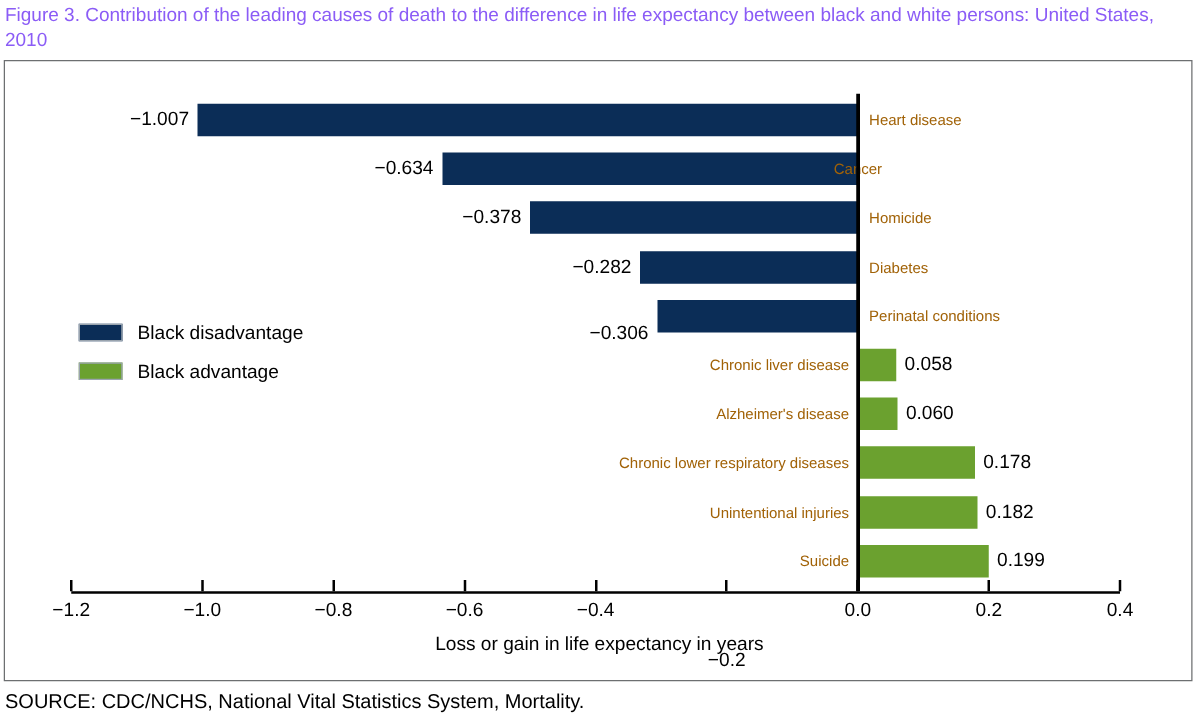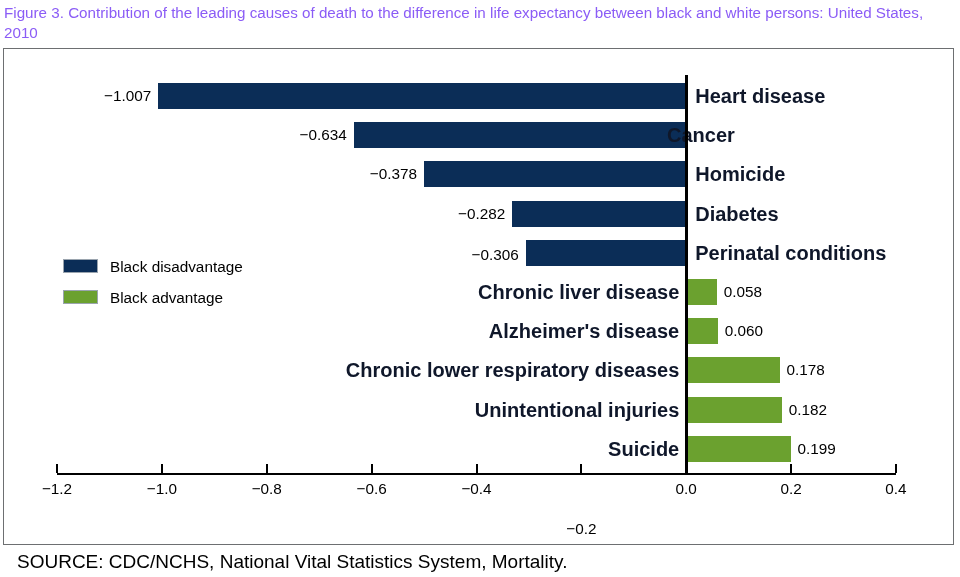--- a/index.html
+++ b/index.html
@@ -60,26 +60,25 @@
   
   #zero-line {
     position: absolute;
     width: 2.5px;
     background: #000000;
   }
 
   
   .cat-label {
     position: absolute;
-    font-size: 20px;
+    font-size: 12px;
     line-height: 26px;
     height: 26px;
     white-space: nowrap;
-    color: #0f172a;
-    font-weight: bold;
+    color: #a16207;
   }
   .cat-label.right { text-align: left; }
   .cat-label.left  { text-align: right; }
 
   .val-label {
     position: absolute;
     font-size: 15.3px;
     line-height: 26px;
     height: 26px;
     white-space: nowrap;
@@ -143,23 +142,23 @@
     width: 100%;
     text-align: center;
     font-size: 15.3px;
     line-height: 18px;
     color: #000;
   }
 
   
   #source-note {
     position: absolute;
-    left: 17px;
+    left: 4px;
     top: 553px;
-    font-size: 19px;
+    font-size: 16px;
     line-height: 17px;
     color: #000;
     white-space: nowrap;
   }
 </style>
 </head>
 <body>
 
 <div id="figure-title">Figure 3. Contribution of the leading causes of death to the difference in life expectancy between black and white persons: United States, 2010</div>
 
@@ -181,21 +180,21 @@
     <div id="labels-layer">
         <div class="cat-label right" style="top: 34px; left: 691.25px;">Heart disease</div>
         <div class="val-label left" style="top: 34px; right: 803.796px; text-align: center;">−1.007</div>
         <div class="cat-label right" style="top: 73.2px; left: 650px; margin-left: 13px;">Cancer</div>
         <div class="val-label left" style="top: 73.2px; right: 608.204px;">−0.634</div>
         <div class="cat-label right" style="top: 112.4px; left: 691.25px;">Homicide</div>
         <div class="val-label left" style="top: 112.4px; right: 537.938px;">−0.378</div>
         <div class="cat-label right" style="top: 151.6px; left: 691.25px;">Diabetes</div>
         <div class="val-label left" style="top: 151.6px; right: 449.842px;">−0.282</div>
         <div class="cat-label right" style="top: 190.8px; left: 691.25px;">Perinatal conditions</div>
-        <div class="val-label left" style="top: 193px; right: 436.209px;">−0.306</div>
+        <div class="val-label left" style="top: 205px; right: 436.209px;">−0.306</div>
         <div class="cat-label left" style="top: 230px; right: 275.75px;">Chronic liver disease</div>
         <div class="val-label right" style="top: 230px; left: 719.664px;">0.058</div>
         <div class="cat-label left" style="top: 269.2px; right: 275.75px;">Alzheimer's disease</div>
         <div class="val-label right" style="top: 269.2px; left: 720.712px;">0.060</div>
         <div class="cat-label left" style="top: 308.4px; right: 275.75px;">Chronic lower respiratory diseases</div>
         <div class="val-label right" style="top: 308.4px; left: 782.589px;">0.178</div>
         <div class="cat-label left" style="top: 347.6px; right: 275.75px;">Unintentional injuries</div>
         <div class="val-label right" style="top: 347.6px; left: 784.686px;">0.182</div>
         <div class="cat-label left" style="top: 386.8px; right: 275.75px;">Suicide</div>
         <div class="val-label right" style="top: 386.8px; left: 793.601px;">0.199</div>
@@ -228,17 +227,18 @@
         <div class="tick-label" style="left: 432.5px; width: 80px; top: 431px;">−0.4</div>
         <div class="tick" style="left: 576.375px; top: 415px;"></div>
         <div class="tick-label" style="left: 537.375px; width: 80px; top: 431px; margin-top: 40px;">−0.2</div>
         <div class="tick" style="left: 681.25px; top: 415px;"></div>
         <div class="tick-label" style="left: 642.25px; width: 80px; top: 431px;">0.0</div>
         <div class="tick" style="left: 786.125px; top: 415px;"></div>
         <div class="tick-label" style="left: 747.125px; width: 80px; top: 431px;">0.2</div>
         <div class="tick" style="left: 891px; top: 415px;"></div>
         <div class="tick-label" style="left: 852px; width: 80px; top: 431px;">0.4</div>
       </div>
+    <div id="x-axis-title" style="top: 458px; left: 0px;">Loss or gain in life expectancy in years</div>
 
   </div>
 </div>
 
 <div id="source-note">SOURCE: CDC/NCHS, National Vital Statistics System, Mortality.</div>
 
 </body></html>

